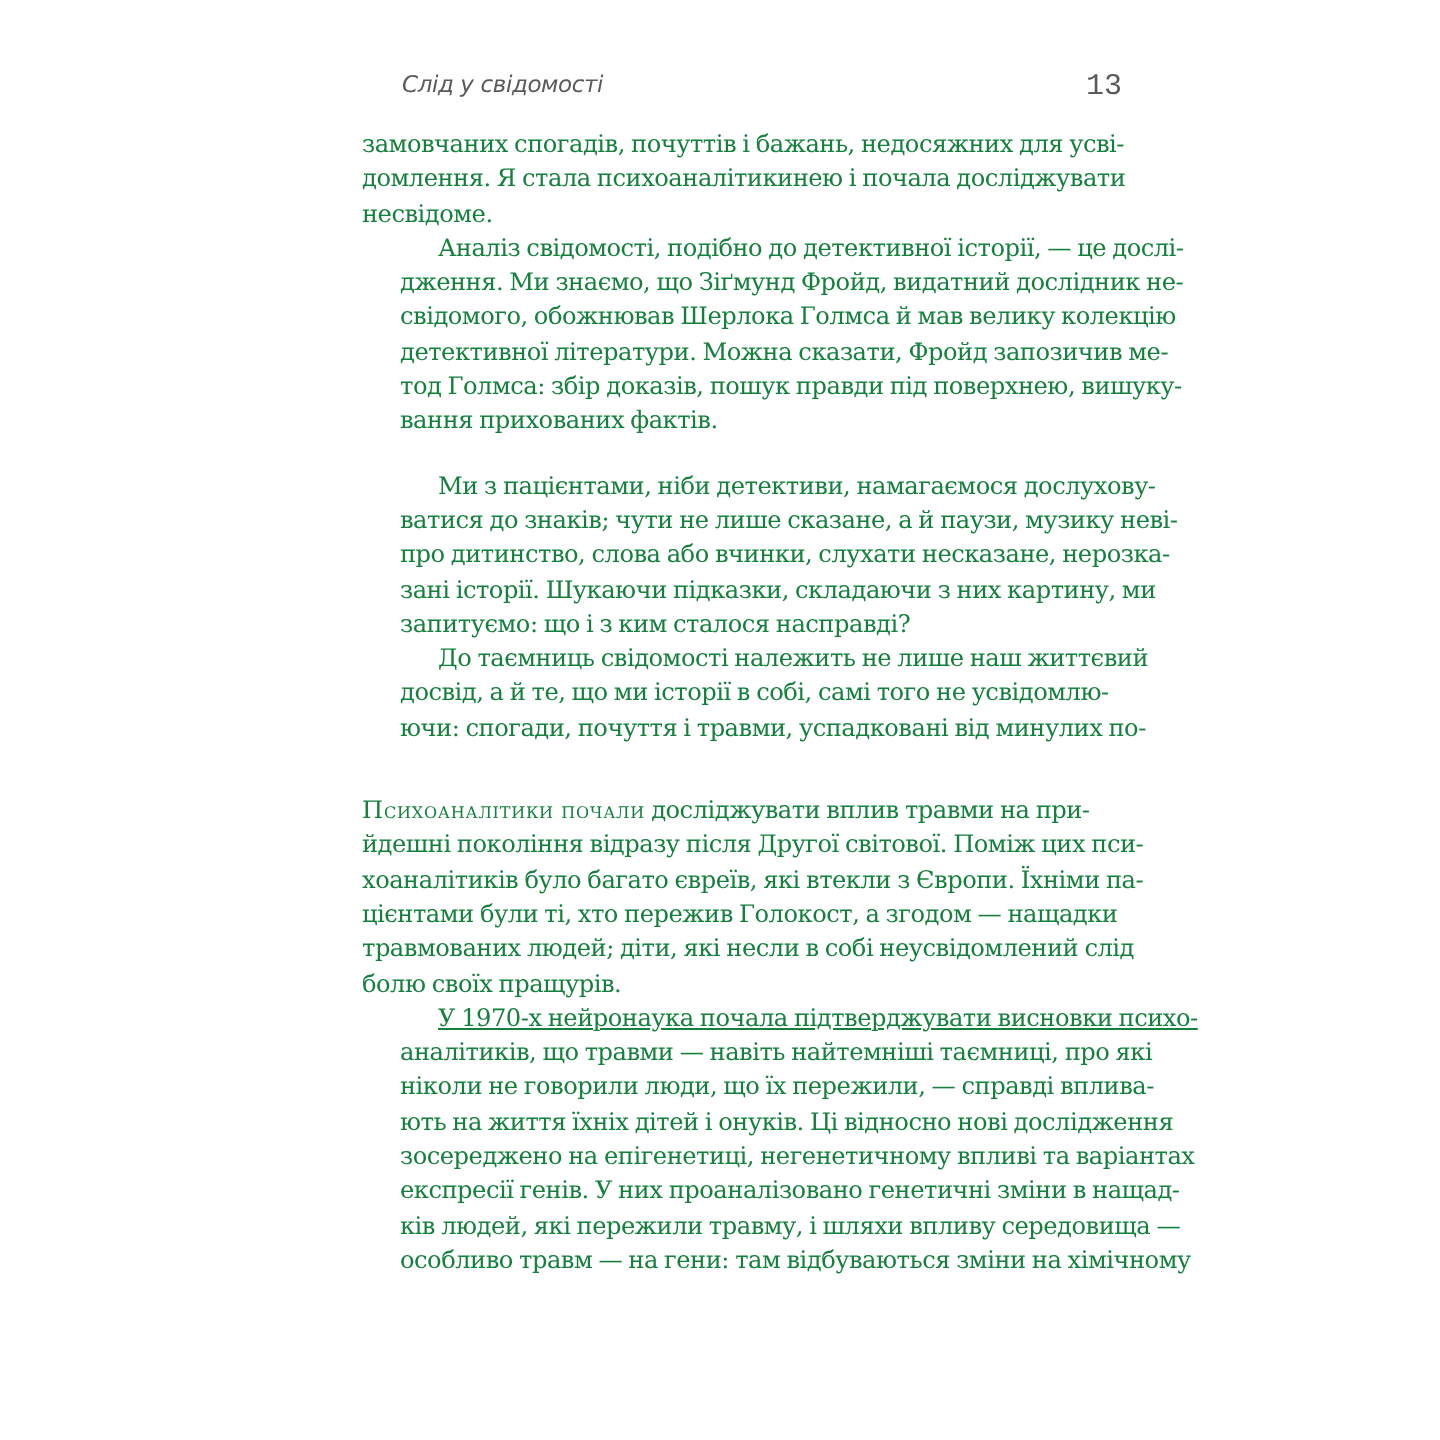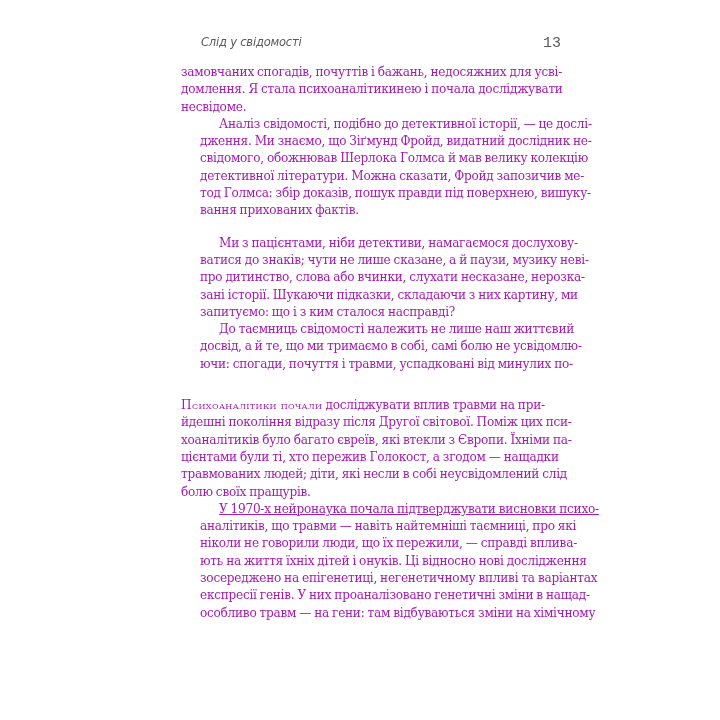--- a/index.html
+++ b/index.html
@@ -45,21 +45,21 @@
     font-size: 15px;
   }
   .text-block {
     position: absolute;
     left: 181px;
     top: 64px;
     width: 361px;
     font-family: "DejaVu Serif", serif;
     font-size: 12.1px;
     line-height: 17.3px;
-    color: #a21caf;
+    color: #15803d;
     text-align: justify;
     letter-spacing: -0.25px;
     word-spacing: -0.5px;
   }
   .text-block p {
     margin: 0;
     text-indent: 19px;
   }
   .text-block p.first {
     text-indent: 0;
@@ -112,37 +112,38 @@
     <p>
       <span class="line" style="padding-left:19px;margin-top:15px;">Ми з пацієнтами, ніби детективи, намагаємося дослухову-</span>
       <span class="line">ватися до знаків; чути не лише сказане, а й паузи, музику неві-</span>
       <span class="line">про дитинство, слова або вчинки, слухати несказане, нерозка-</span>
       <span class="line">зані історії. Шукаючи підказки, складаючи з них картину, ми</span>
       <span class="line last">запитуємо: що і з ким сталося насправді?</span>
     </p>
 
     <p>
       <span class="line" style="padding-left:19px;">До таємниць свідомості належить не лише наш життєвий</span>
-      <span class="line">досвід, а й те, що ми тримаємо в собі, самі болю не усвідомлю-</span>
+      <span class="line">досвід, а й те, що ми історії в собі, самі того не усвідомлю-</span>
       <span class="line">ючи: спогади, почуття і травми, успадковані від минулих по-</span>
     </p>
 
     <p class="section-start">
       <span class="line"><span class="smallcaps">Психоаналітики почали</span><span> досліджувати вплив травми на при-</span></span>
       <span class="line">йдешні покоління відразу після Другої світової. Поміж цих пси-</span>
       <span class="line">хоаналітиків було багато євреїв, які втекли з Європи. Їхніми па-</span>
       <span class="line">цієнтами були ті, хто пережив Голокост, а згодом — нащадки</span>
       <span class="line">травмованих людей; діти, які несли в собі неусвідомлений слід</span>
       <span class="line last">болю своїх пращурів.</span>
     </p>
 
     <p>
       <span class="line" style="padding-left:19px;text-decoration:underline;">У 1970-х нейронаука почала підтверджувати висновки психо-</span>
       <span class="line">аналітиків, що травми — навіть найтемніші таємниці, про які</span>
       <span class="line">ніколи не говорили люди, що їх пережили, — справді вплива-</span>
       <span class="line">ють на життя їхніх дітей і онуків. Ці відносно нові дослідження</span>
       <span class="line">зосереджено на епігенетиці, негенетичному впливі та варіантах</span>
       <span class="line">експресії генів. У них проаналізовано генетичні зміни в нащад-</span>
+      <span class="line">ків людей, які пережили травму, і шляхи впливу середовища —</span>
       <span class="line">особливо травм — на гени: там відбуваються зміни на хімічному</span>
     </p>
 
   </div>
 </div>
 
 </body></html>

